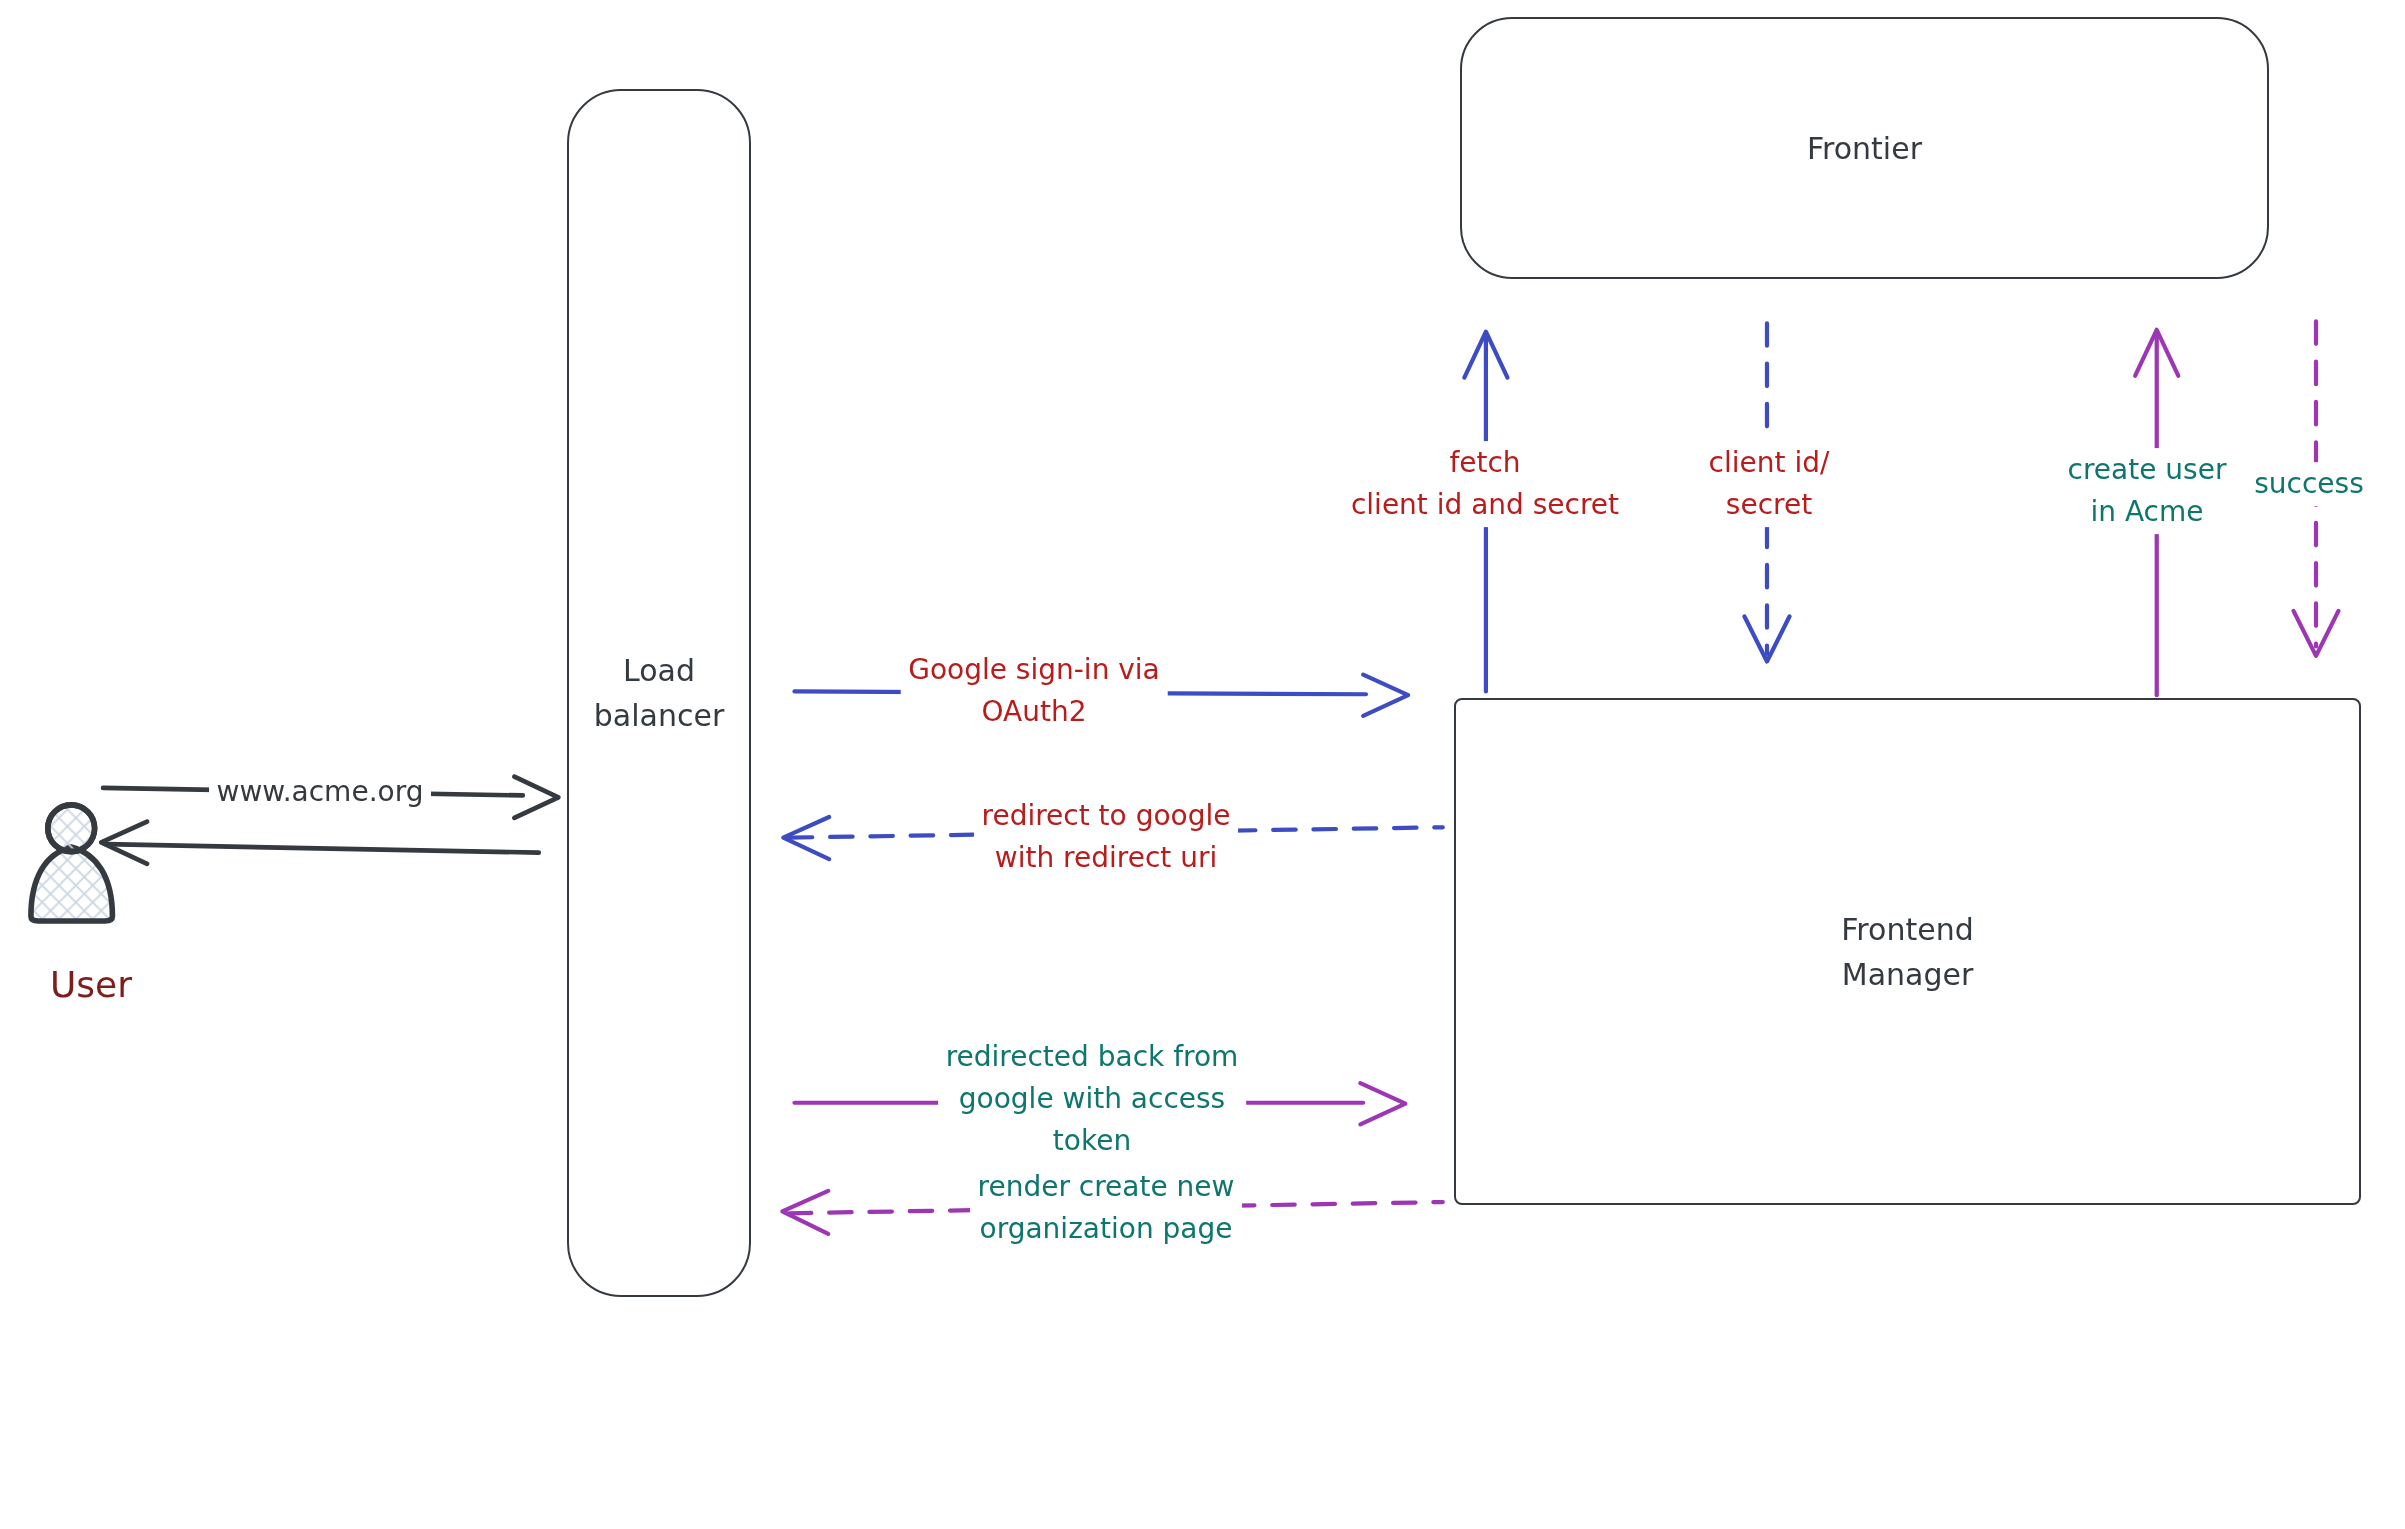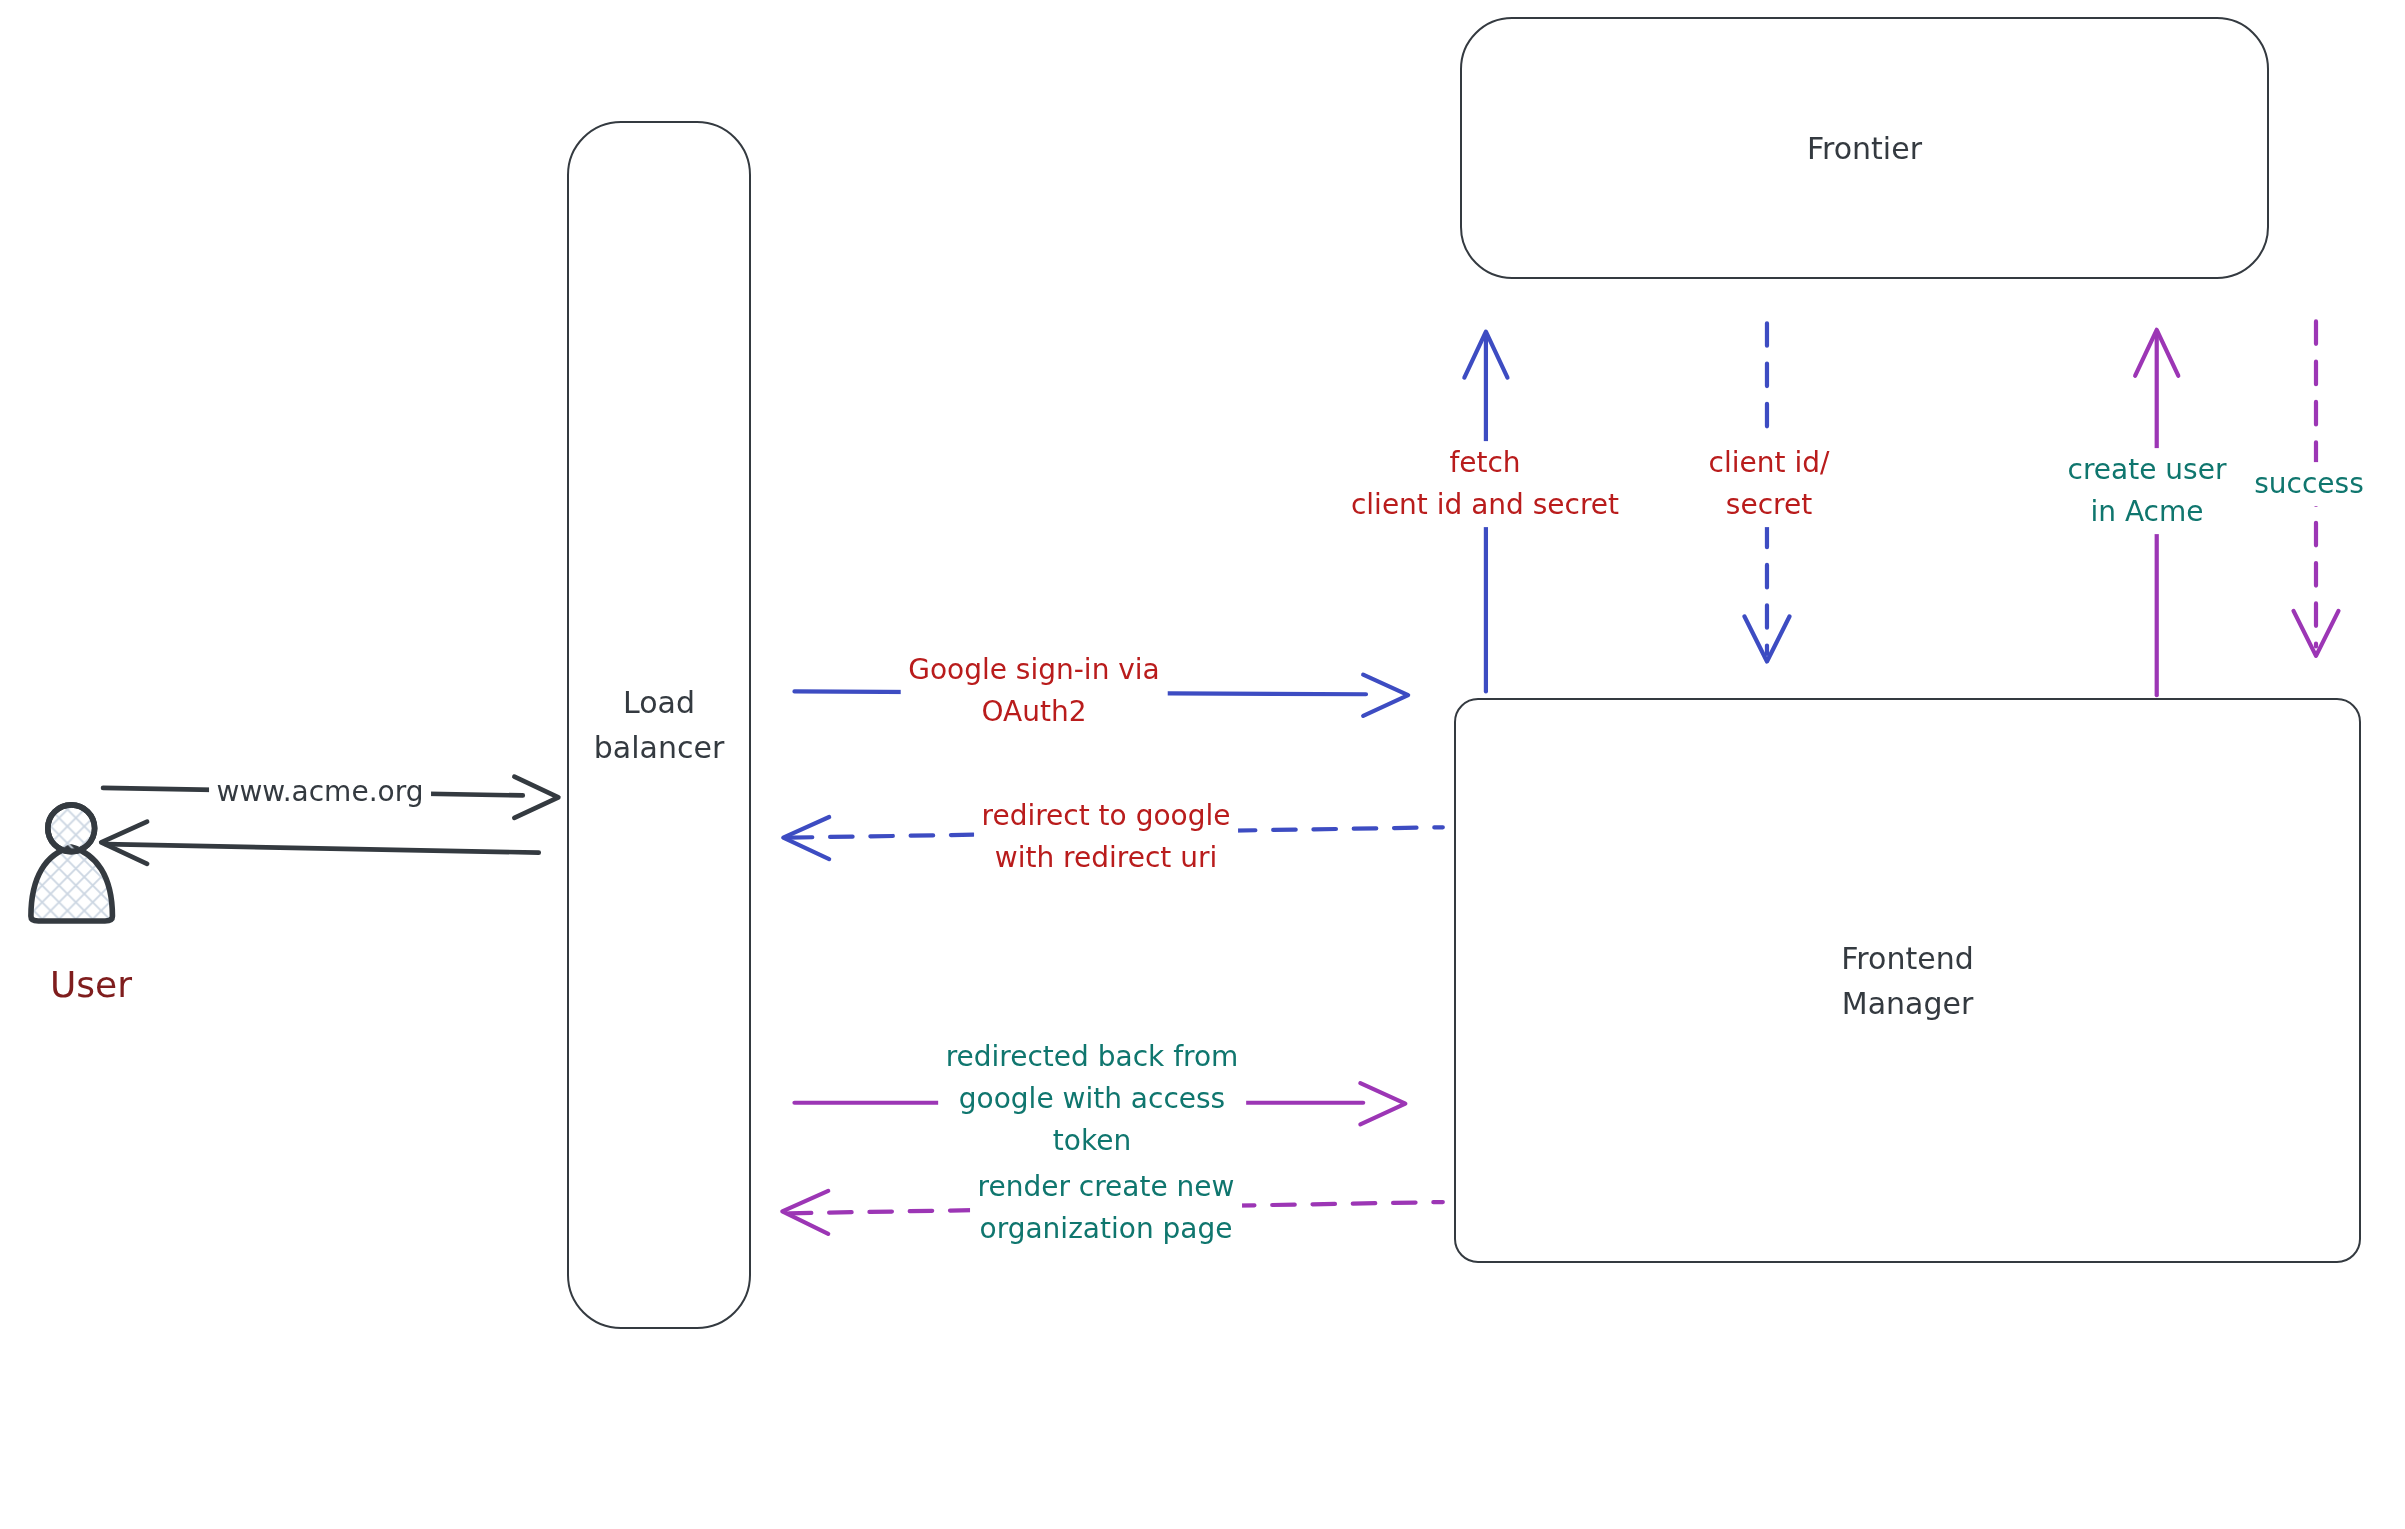--- a/index.html
+++ b/index.html
@@ -21,23 +21,23 @@
     position: absolute;
     border: 2.8px solid #343a40;
     background: transparent;
     display: flex;
     align-items: center;
     justify-content: center;
     color: #343a40;
     z-index: 2;
     box-sizing: border-box;
   }
-  #node-load-balancer { left: 567px; top: 89px;  width: 184px; height: 1208px; border-radius: 54px; margin-top: 32px; }
+  #node-load-balancer { left: 567px; top: 89px;  width: 184px; height: 1208px; border-radius: 54px; }
   #node-frontier      { left: 1460px; top: 17px; width: 809px; height: 262px;  border-radius: 52px; }
-  #node-frontend-manager { left: 1454px; top: 698px; width: 907px; height: 565px; border-radius: 24px; }
+  #node-frontend-manager { left: 1454px; top: 698px; width: 907px; height: 507px; border-radius: 8px; }
   .node-label {
     font-size: 30px;
     text-align: center;
     white-space: pre-line;
     line-height: 1.5;
     color: #343a40;
   }
   .edge-label {
     position: absolute;
     transform: translate(-50%, -50%);

